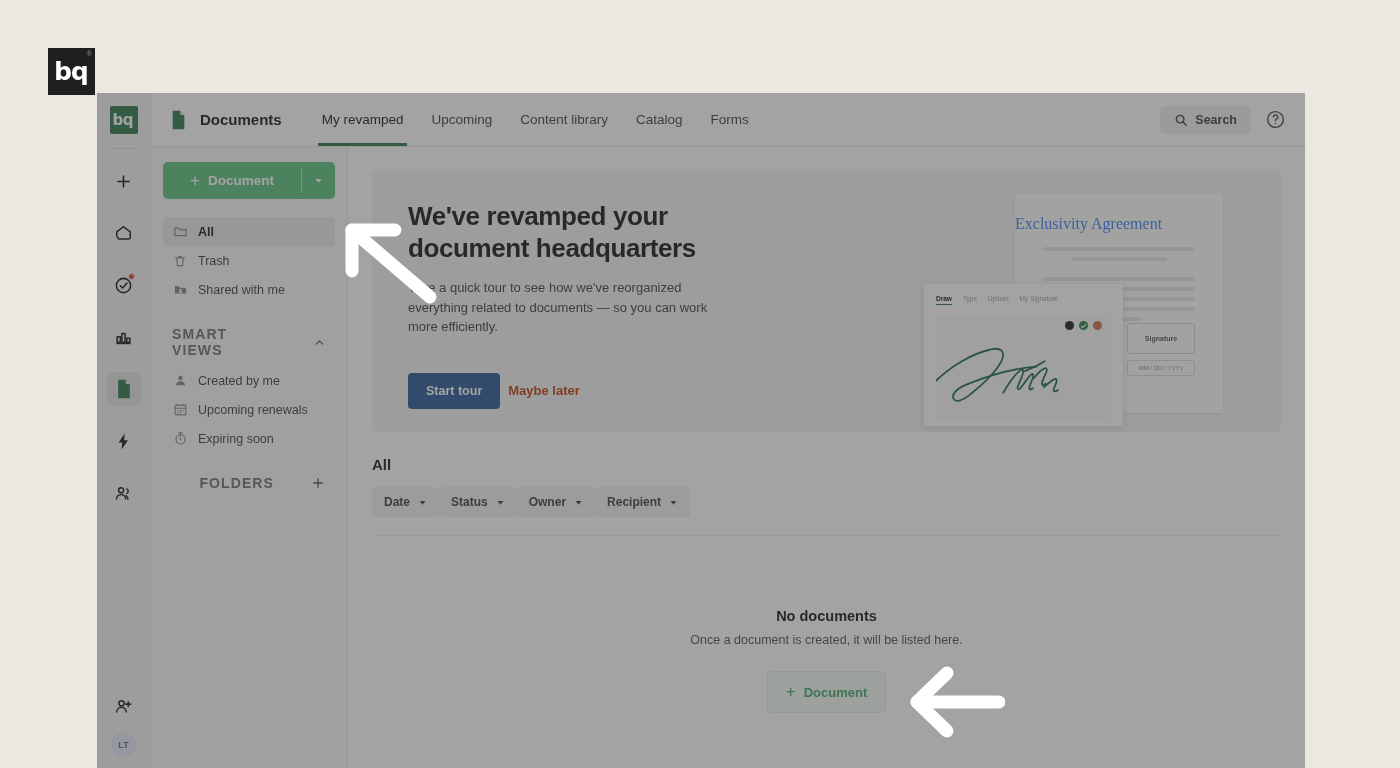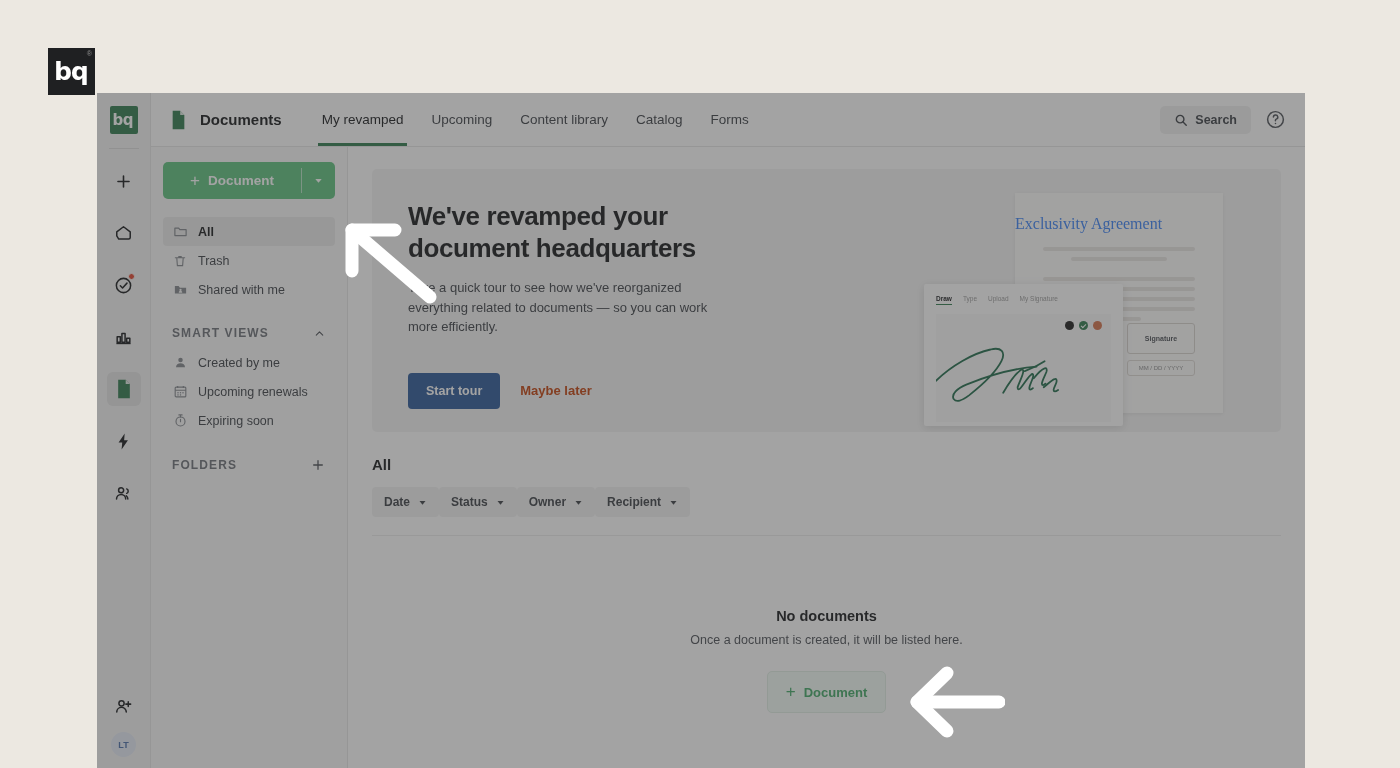--- a/index.html
+++ b/index.html
@@ -98,44 +98,44 @@
 
   .nav-item {
     display: flex; align-items: center; gap: 10px; height: 29px;
     padding: 0 9px; border-radius: 4px; font-size: 12.5px; color: #3b3f45;
   }
   .nav-item.active { background: #ebebeb; font-weight: 700; color: #15171a; }
   .nav-ico { width: 16px; height: 16px; display:flex; align-items:center; justify-content:center;
     color: #82868c; flex: none; }
 
   .sec-head {
-    display: flex; align-items: center; justify-content: space-between;
+    display: flex; align-items: center; justify-content: flex-end;
     padding: 0 9px; margin: 22px 0 8px;
-    font-size: 12px; font-weight: 700; letter-spacing: 1.1px; color: #6c7077;
+    font-size: 14px; font-weight: 700; letter-spacing: 1.1px; color: #6c7077; gap: 36px;
   }
   .sec-head .chev, .sec-head .plus { color: #4b4f55; display:flex; }
 
   
   .main {
     position: absolute; left: 251px; top: 54px; right: 0; bottom: 0;
     background: #fff; padding: 22px 24px 0; overflow: hidden;
   }
   .banner {
     position: relative; height: 263px; background: #f4f4f4; border-radius: 5px;
     display: flex; overflow: hidden;
   }
   .banner-left { padding: 32px 0 0 36px; width: 470px; }
   .banner-h1 {
     font-size: 26px; line-height: 1.22; font-weight: 700; color: #15171a;
     letter-spacing: -0.4px; max-width: 330px;
   }
   .banner-p {
     margin-top: 14px; font-size: 13px; line-height: 1.48; color: #3b3f45; max-width: 320px;
   }
-  .banner-actions { display: flex; align-items: center; gap: 12px; margin-top: 36px; }
+  .banner-actions { display: flex; align-items: center; margin-top: 36px; }
   .btn-primary {
     background: #2b5797; color: #fff; font-size: 12.5px; font-weight: 700;
     border-radius: 4px; padding: 11px 18px;
   }
   .btn-text { font-size: 13px; font-weight: 700; color: #c2410c; padding: 11px 8px; }
 
   
   .illo { position: absolute; left: 500px; top: 0; right: 0; bottom: 0; }
   .illo-doc {
     position: absolute; left: 143px; top: 24px; width: 208px; height: 220px;

